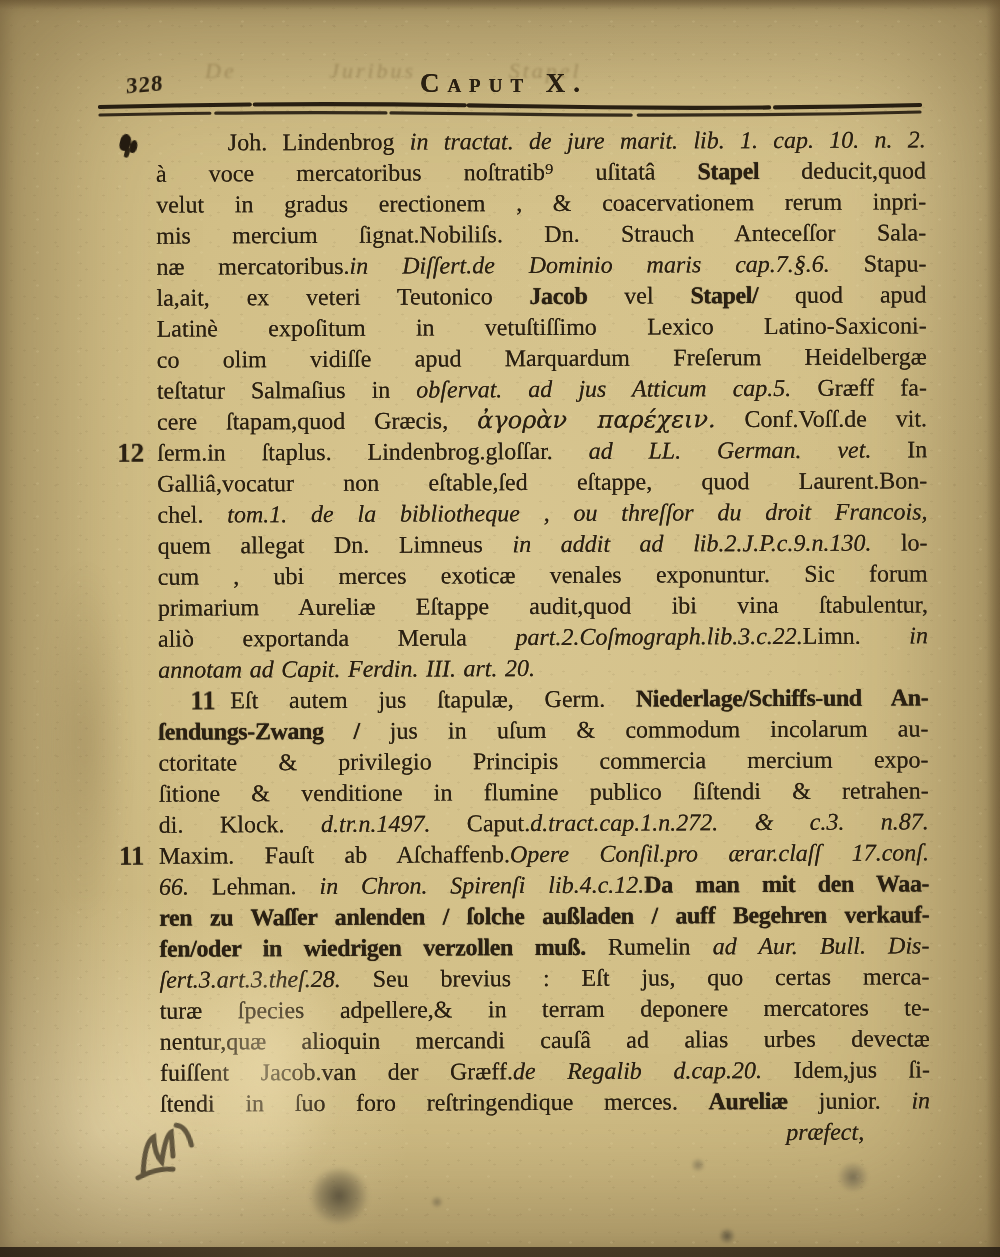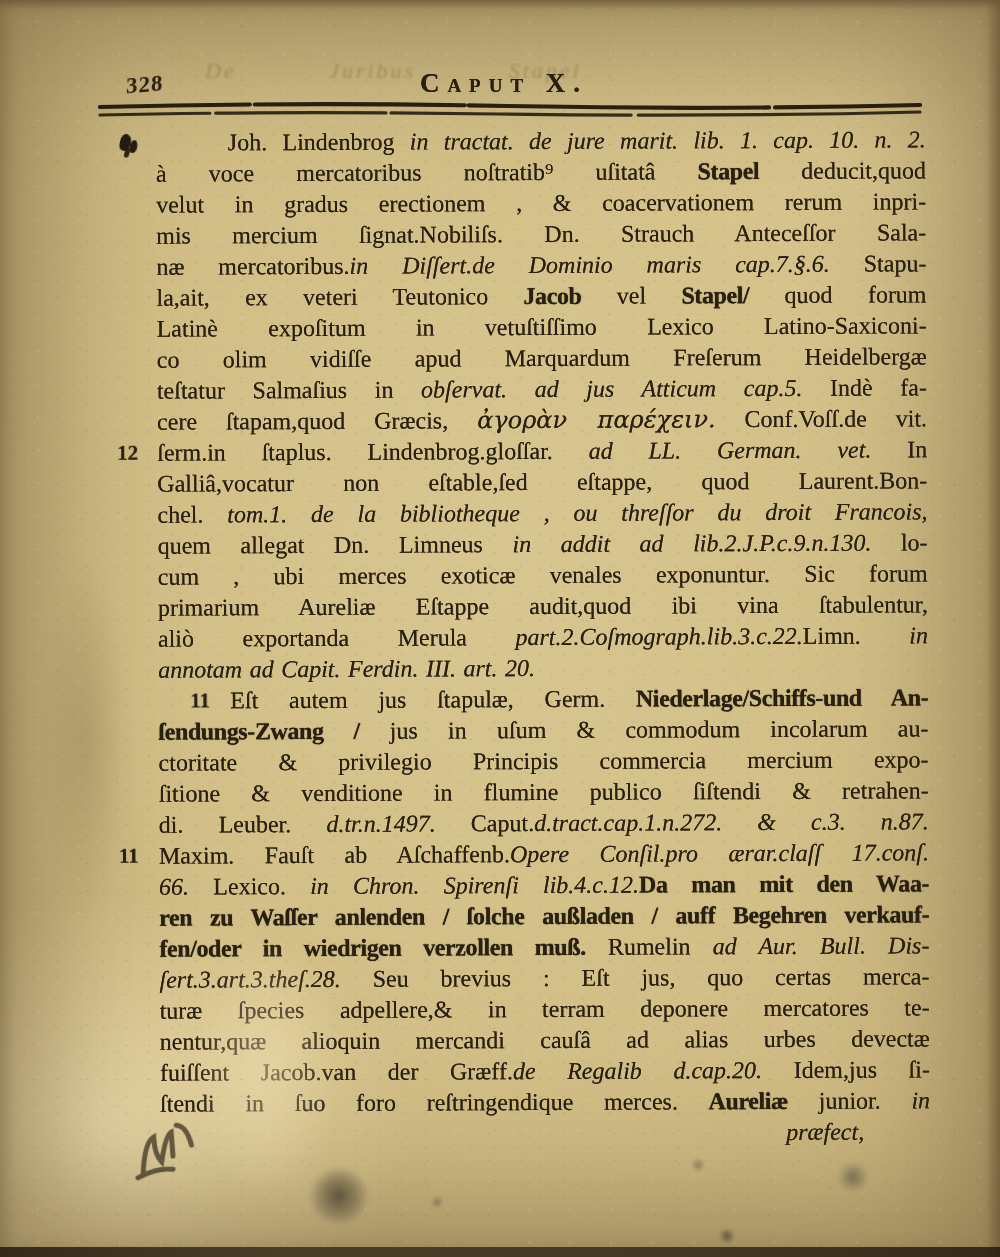--- a/index.html
+++ b/index.html
@@ -48,21 +48,21 @@
     transform:rotate(-.25deg);
   }
   .line{
     position:relative;height:31px;line-height:31px;font-size:24px;
     text-align:justify;text-align-last:justify;white-space:nowrap;
     text-shadow:0 0 .5px rgba(38,26,12,.85);word-spacing:1.5px;
   }
   .line.indent{text-indent:72px;}
   .line.nojust{text-align:left;text-align-last:auto;}
   .line.right{text-align:right;text-align-last:right;padding-right:66px;}
-  .mnum{position:absolute;left:-40px;width:34px;text-align:center;font-size:21px;
+  .mnum{position:absolute;left:-40px;width:34px;text-align:center;font-size:27px;
     font-weight:bold;filter:blur(.3px);}
   .ital{font-style:italic;}
   .frak{font-weight:bold;letter-spacing:-.4px;text-shadow:0 0 .9px #1f1708;}
   .grk{font-style:italic;font-family:"DejaVu Serif",serif;}
 
   
   .ink-mark{position:absolute;left:120px;top:134px;width:11px;height:17px;
     background:#241b10;border-radius:45% 55% 50% 40%;filter:blur(.7px);
     box-shadow:9px 2px 0 -2px #241b10, 4px 9px 0 -3px #2e2414;transform:rotate(14deg);}
   .scribble{position:absolute;left:126px;top:1104px;transform:rotate(-9deg);opacity:.85;}
@@ -89,40 +89,40 @@
     <path d="M2,7 Q200,2 410,6 T822,5" fill="none" stroke="#1a1209" stroke-width="4.2" stroke-linecap="round" stroke-dasharray="150 5 210 4 300 6 400" opacity=".92"></path>
     <path d="M2,15 Q180,11 400,14 T822,12" fill="none" stroke="#1a1209" stroke-width="3.2" stroke-linecap="round" stroke-dasharray="110 6 170 5 240 7 380" opacity=".85"></path>
   </svg>
 
   <div class="text-block">
       <div class="line indent"><span class="rom">Joh. Lindenbrog </span><span class="ital">in tractat. de jure marit. lib. 1. cap. 10. n. 2.</span></div>
       <div class="line"><span class="rom">à voce mercatoribus noſtratib⁹ uſitatâ </span><span class="frak">Stapel</span><span class="rom"> deducit,quod</span></div>
       <div class="line"><span class="rom">velut in gradus erectionem , &amp; coacervationem rerum inpri-</span></div>
       <div class="line"><span class="rom">mis mercium ſignat.Nobiliſs. Dn. Strauch Anteceſſor Sala-</span></div>
       <div class="line"><span class="rom">næ mercatoribus.</span><span class="ital">in Diſſert.de Dominio maris cap.7.§.6.</span><span class="rom"> Stapu-</span></div>
-      <div class="line"><span class="rom">la,ait, ex veteri Teutonico </span><span class="frak">Jacob</span><span class="rom"> vel </span><span class="frak">Stapel/</span><span class="rom"> quod forum</span></div>
+      <div class="line"><span class="rom">la,ait, ex veteri Teutonico </span><span class="frak">Jacob</span><span class="rom"> vel </span><span class="frak">Stapel/</span><span class="rom"> quod apud</span></div>
       <div class="line"><span class="rom">Latinè expoſitum in vetuſtiſſimo Lexico Latino-Saxiconi-</span></div>
       <div class="line"><span class="rom">co olim vidiſſe apud Marquardum Freſerum Heidelbergæ</span></div>
-      <div class="line"><span class="rom">teſtatur Salmaſius in </span><span class="ital">obſervat. ad jus Atticum cap.5.</span><span class="rom"> Indè fa-</span></div>
+      <div class="line"><span class="rom">teſtatur Salmaſius in </span><span class="ital">obſervat. ad jus Atticum cap.5.</span><span class="rom"> Græff fa-</span></div>
       <div class="line"><span class="rom">cere ſtapam,quod Græcis, </span><span class="grk">ἀγορὰν παρέχειν.</span><span class="rom"> Conf.Voſſ.de vit.</span></div>
       <div class="line"><span class="mnum">12</span><span class="rom">ſerm.in ſtaplus. Lindenbrog.gloſſar. </span><span class="ital">ad LL. German. vet.</span><span class="rom"> In</span></div>
       <div class="line"><span class="rom">Galliâ,vocatur non eſtable,ſed eſtappe, quod Laurent.Bon-</span></div>
       <div class="line"><span class="rom">chel. </span><span class="ital">tom.1. de la bibliotheque , ou threſſor du droit Francois,</span></div>
       <div class="line"><span class="rom">quem allegat Dn. Limneus </span><span class="ital">in addit ad lib.2.J.P.c.9.n.130.</span><span class="rom"> lo-</span></div>
       <div class="line"><span class="rom">cum , ubi merces exoticæ venales exponuntur. Sic forum</span></div>
       <div class="line"><span class="rom">primarium Aureliæ Eſtappe audit,quod ibi vina ſtabulentur,</span></div>
       <div class="line"><span class="rom">aliò exportanda Merula </span><span class="ital">part.2.Coſmograph.lib.3.c.22.</span><span class="rom">Limn.</span><span class="ital"> in</span></div>
       <div class="line nojust"><span class="ital">annotam ad Capit. Ferdin. III. art. 20.</span></div>
       <div class="line indent"><span class="mnum">11</span><span class="rom">Eſt autem jus ſtapulæ, Germ. </span><span class="frak">Niederlage/Schiffs-und An-</span></div>
       <div class="line"><span class="frak">ſendungs-Zwang /</span><span class="rom"> jus in uſum &amp; commodum incolarum au-</span></div>
       <div class="line"><span class="rom">ctoritate &amp; privilegio Principis commercia mercium expo-</span></div>
       <div class="line"><span class="rom">ſitione &amp; venditione in flumine publico ſiſtendi &amp; retrahen-</span></div>
-      <div class="line"><span class="rom">di. Leuber. </span><span class="ital">d.tr.n.1497.</span><span class="rom"> Caput.</span><span class="ital">d.tract.cap.1.n.272. &amp; c.3. n.87.</span></div>
+      <div class="line"><span class="rom">di. Klock. </span><span class="ital">d.tr.n.1497.</span><span class="rom"> Caput.</span><span class="ital">d.tract.cap.1.n.272. &amp; c.3. n.87.</span></div>
       <div class="line"><span class="mnum">11</span><span class="rom">Maxim. Fauſt ab Aſchaffenb.</span><span class="ital">Opere Conſil.pro ærar.claſſ 17.conſ.</span></div>
-      <div class="line"><span class="ital">66.</span><span class="rom"> Lexico. </span><span class="ital">in Chron. Spirenſi lib.4.c.12.</span><span class="frak">Da man mit den Waa-</span></div>
+      <div class="line"><span class="ital">66.</span><span class="rom"> Lehman. </span><span class="ital">in Chron. Spirenſi lib.4.c.12.</span><span class="frak">Da man mit den Waa-</span></div>
       <div class="line"><span class="frak">ren zu Waſſer anlenden / ſolche außladen / auff Begehren verkauf-</span></div>
       <div class="line"><span class="frak">fen/oder in wiedrigen verzollen muß.</span><span class="rom"> Rumelin </span><span class="ital">ad Aur. Bull. Dis-</span></div>
       <div class="line"><span class="ital">ſert.3.art.3.theſ.28.</span><span class="rom"> Seu brevius : Eſt jus, quo certas merca-</span></div>
       <div class="line"><span class="rom">turæ ſpecies adpellere,&amp; in terram deponere mercatores te-</span></div>
       <div class="line"><span class="rom">nentur,quæ alioquin mercandi cauſâ ad alias urbes devectæ</span></div>
       <div class="line"><span class="rom">fuiſſent Jacob.van der Græff.</span><span class="ital">de Regalib d.cap.20.</span><span class="rom"> Idem,jus ſi-</span></div>
       <div class="line"><span class="rom">ſtendi in ſuo foro reſtringendique merces. </span><span class="frak">Aureliæ</span><span class="rom"> junior.</span><span class="ital"> in</span></div>
       <div class="line right nojust"><span class="ital">præfect,</span></div>
     </div>
 

